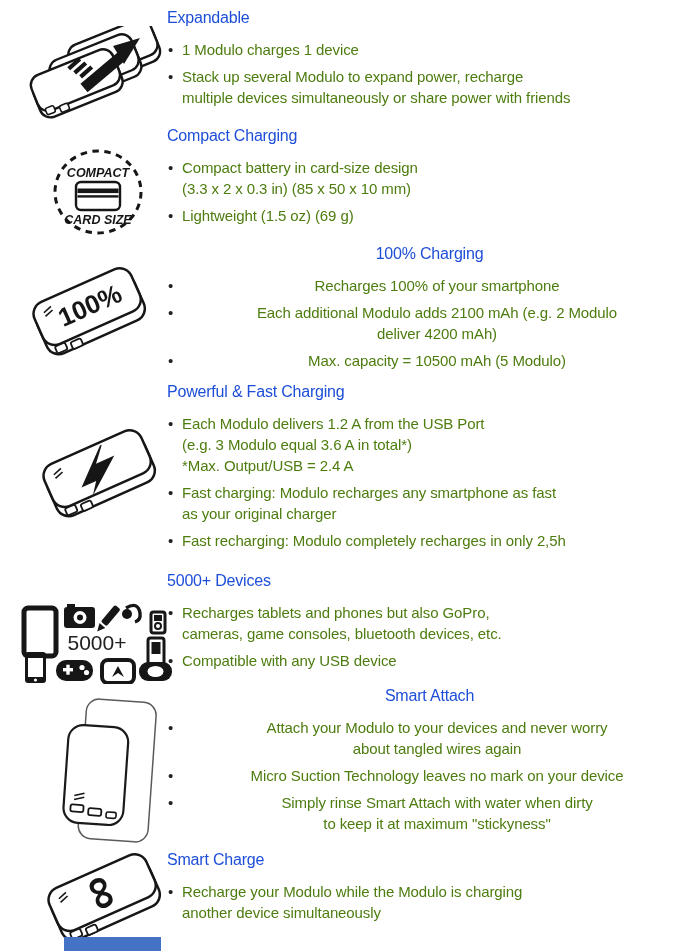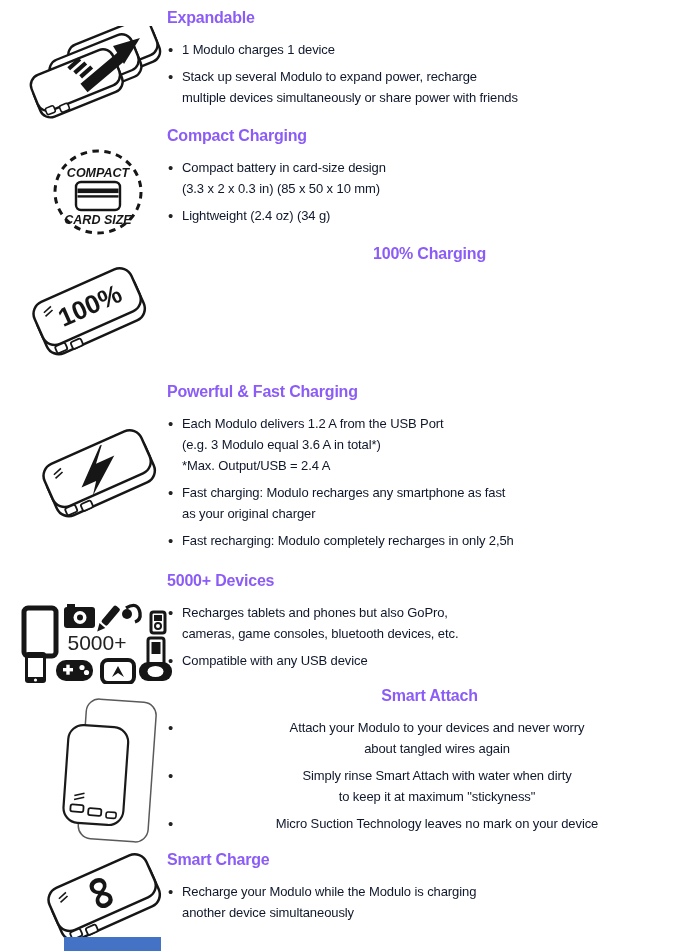--- a/index.html
+++ b/index.html
@@ -6,27 +6,27 @@
   html,body { margin:0; padding:0; }
   body {
     width:697px; height:951px; background:#ffffff; overflow:hidden;
     font-family:"Liberation Sans", sans-serif; color:#1f1f1f;
     position:relative;
   }
   .page { position:absolute; inset:0; }
   .feature-text { position:absolute; left:167px; width:525px; }
   .feature-icon { position:absolute;margin-left:8px; }
   h3.sec-title {
-    font-size:16px; line-height:20px; font-weight:bold; color:#8b5cf6;
+    font-size:16px; line-height:20px; font-weight:normal; color:#1d4ed8;
     margin:0 0 11px 0; letter-spacing:-0.2px;
   }
   ul.bullets { list-style:none; margin:0; padding:0; }
   ul.bullets li {
     position:relative; padding-left:15px; margin:0 0 6px 0;
-    font-size:13px; line-height:21px; color:#0f172a;
+    font-size:15px; line-height:21px; color:#4d7c0f;
     white-space:pre-line; letter-spacing:-0.1px;
   }
   ul.bullets li::before {
     content:"\2022"; position:absolute; left:1px; top:0;
     font-size:15px; color:#222;
   }
   svg { display:block; }
   svg text { font-family:"Liberation Sans", sans-serif; }
   .accent-bar { position:absolute; left:64px; top:937px; width:97px; height:14px; }
 </style>
@@ -77,40 +77,46 @@
       <rect x="27.5" y="41.5" width="41" height="4.6" fill="#161616"></rect>
       <rect x="27.5" y="48.2" width="41" height="2.4" fill="#161616"></rect>
       <text x="48" y="77" font-size="12.5" font-weight="bold" font-style="italic" text-anchor="middle" fill="#161616">CARD SIZE</text>
     </svg>
   </div>
   <div class="feature-text" style="top:126px;">
     <h3 class="sec-title">Compact Charging</h3>
     <ul class="bullets">
       <li>Compact battery in card-size design
 (3.3 x 2 x 0.3 in) (85 x 50 x 10 mm)</li>
-      <li>Lightweight (2.4 oz) (34 g)</li>
+      <li>Lightweight (1.5 oz) (69 g)</li>
     </ul>
   </div>
 
   <div class="feature-icon" style="left:15px; top:266px;">
     <svg width="135" height="95" viewBox="0 0 135 95">
       <g transform="rotate(-24 67 47)">
         <g fill="#fff" stroke="#161616" stroke-width="2.5">
           <rect x="14" y="25" width="106" height="48" rx="13"></rect>
           <rect x="14" y="17" width="106" height="46" rx="13"></rect>
           <rect x="21" y="63.5" width="11" height="7.5" rx="2" stroke-width="1.8"></rect>
           <rect x="37" y="66" width="11" height="7.5" rx="2" stroke-width="1.8"></rect>
         </g>
         <path d="M25,28 l9,-3 M25,32 l9,-3" stroke="#161616" stroke-width="1.6" fill="none"></path>
         <text x="70" y="49" font-size="26" font-weight="bold" text-anchor="middle" fill="#161616">100%</text>
       </g>
     </svg>
   </div>
   <div class="feature-text" style="top:244px;text-align:center;">
     <h3 class="sec-title">100% Charging</h3>
+    <ul class="bullets">
+      <li>Recharges 100% of your smartphone</li>
+      <li>Each additional Modulo adds 2100 mAh  (e.g. 2  Modulo
+deliver 4200 mAh)</li>
+      <li>Max. capacity = 10500 mAh (5 Modulo)</li>
+    </ul>
   </div>
 
   <div class="feature-icon" style="left:25px; top:428px;">
     <svg width="135" height="95" viewBox="0 0 135 95">
       <g transform="rotate(-24 67 47)">
         <g fill="#fff" stroke="#161616" stroke-width="2.5">
           <rect x="14" y="25" width="106" height="48" rx="13"></rect>
           <rect x="14" y="17" width="106" height="46" rx="13"></rect>
           <rect x="21" y="63.5" width="11" height="7.5" rx="2" stroke-width="1.8"></rect>
           <rect x="37" y="66" width="11" height="7.5" rx="2" stroke-width="1.8"></rect>
@@ -200,23 +206,23 @@
         <rect x="31" y="112.5" width="13" height="7" rx="2" fill="#fff" stroke="#161616" stroke-width="1.8"></rect>
         <rect x="49" y="115" width="10" height="6" rx="2" fill="#fff" stroke="#161616" stroke-width="1.6"></rect>
       </g>
     </svg>
   </div>
   <div class="feature-text" style="top:686px;text-align:center;">
     <h3 class="sec-title">Smart Attach</h3>
     <ul class="bullets">
       <li>Attach your Modulo to your devices and never worry
 about tangled wires again</li>
+      <li>Micro Suction Technology leaves no mark on your device</li>
       <li>Simply rinse Smart Attach with water when dirty
 to keep it at maximum "stickyness"</li>
-      <li>Micro Suction Technology leaves no mark on your device</li>
     </ul>
   </div>
 
   <div class="feature-icon" style="left:30px; top:852px;">
     <svg width="135" height="95" viewBox="0 0 135 95">
       <g transform="rotate(-24 67 47)">
         <g fill="#fff" stroke="#161616" stroke-width="2.5">
           <rect x="14" y="25" width="106" height="48" rx="13"></rect>
           <rect x="14" y="17" width="106" height="46" rx="13"></rect>
           <rect x="21" y="63.5" width="11" height="7.5" rx="2" stroke-width="1.8"></rect>

